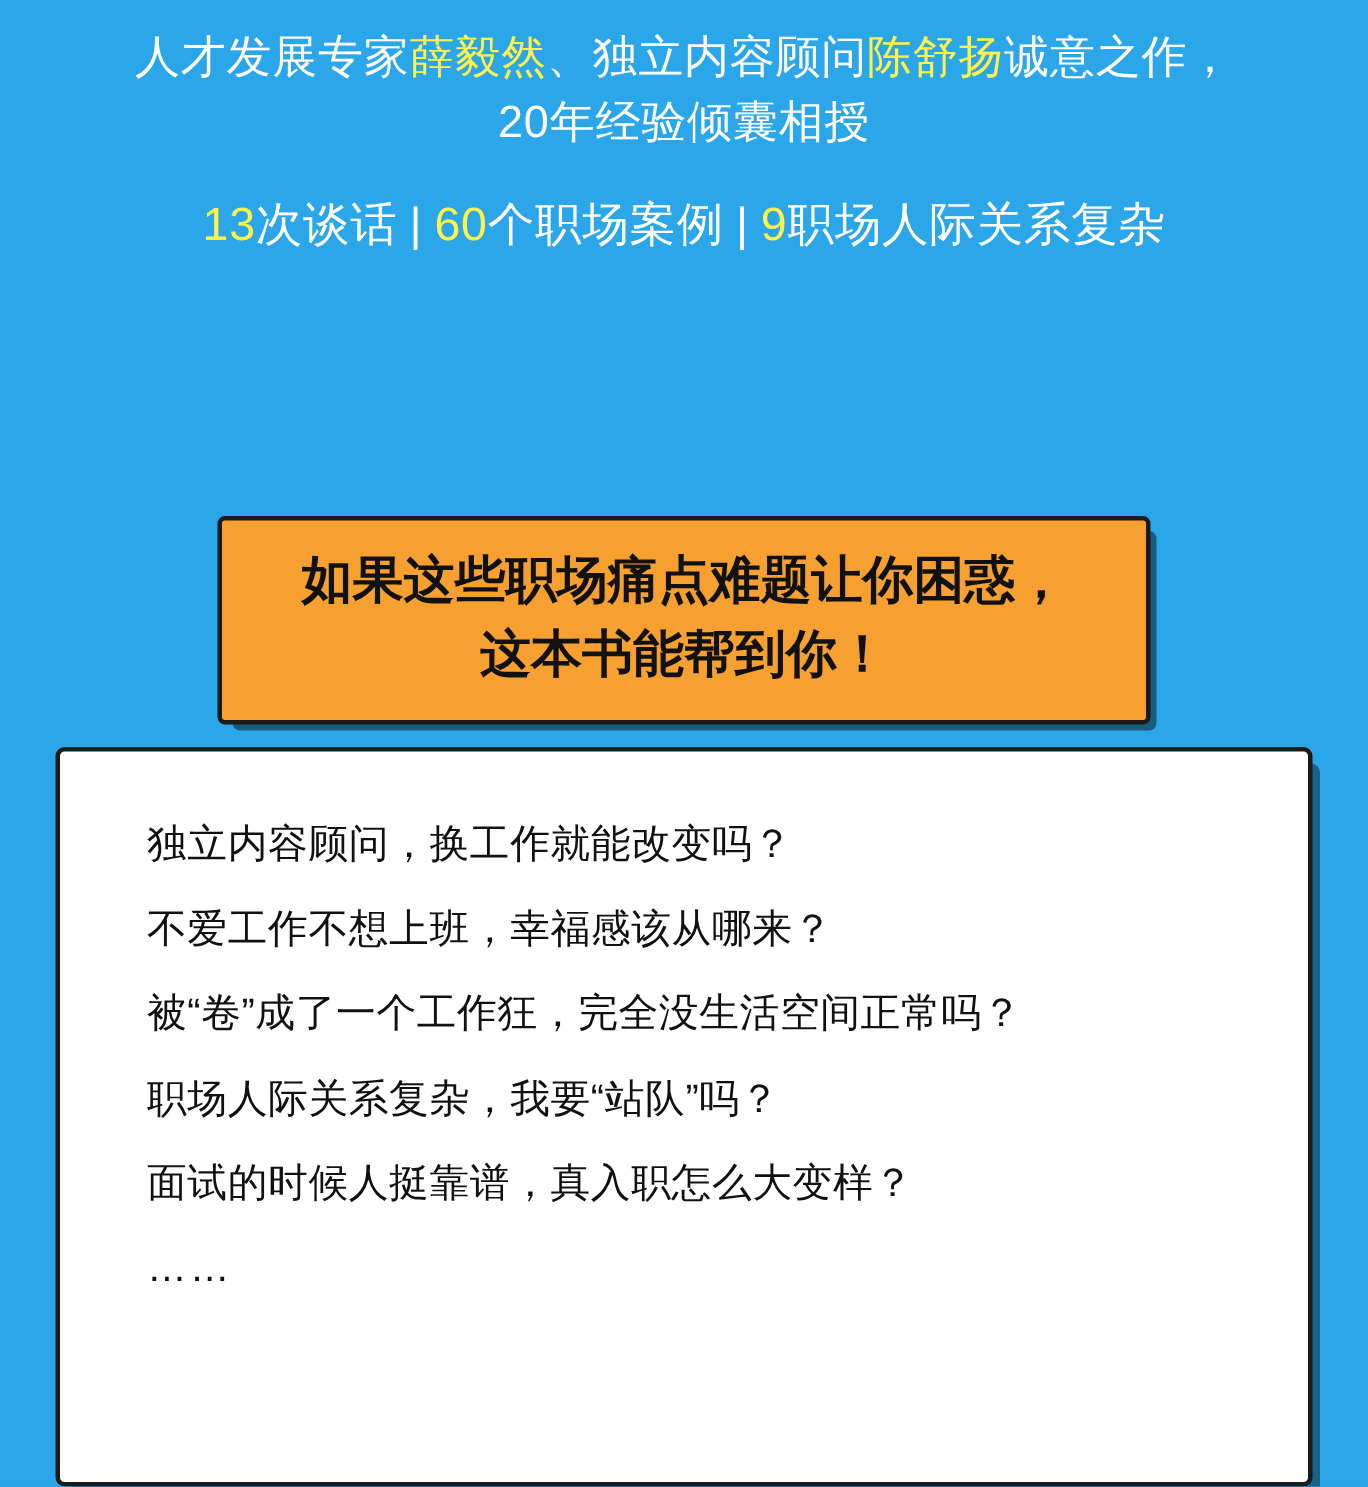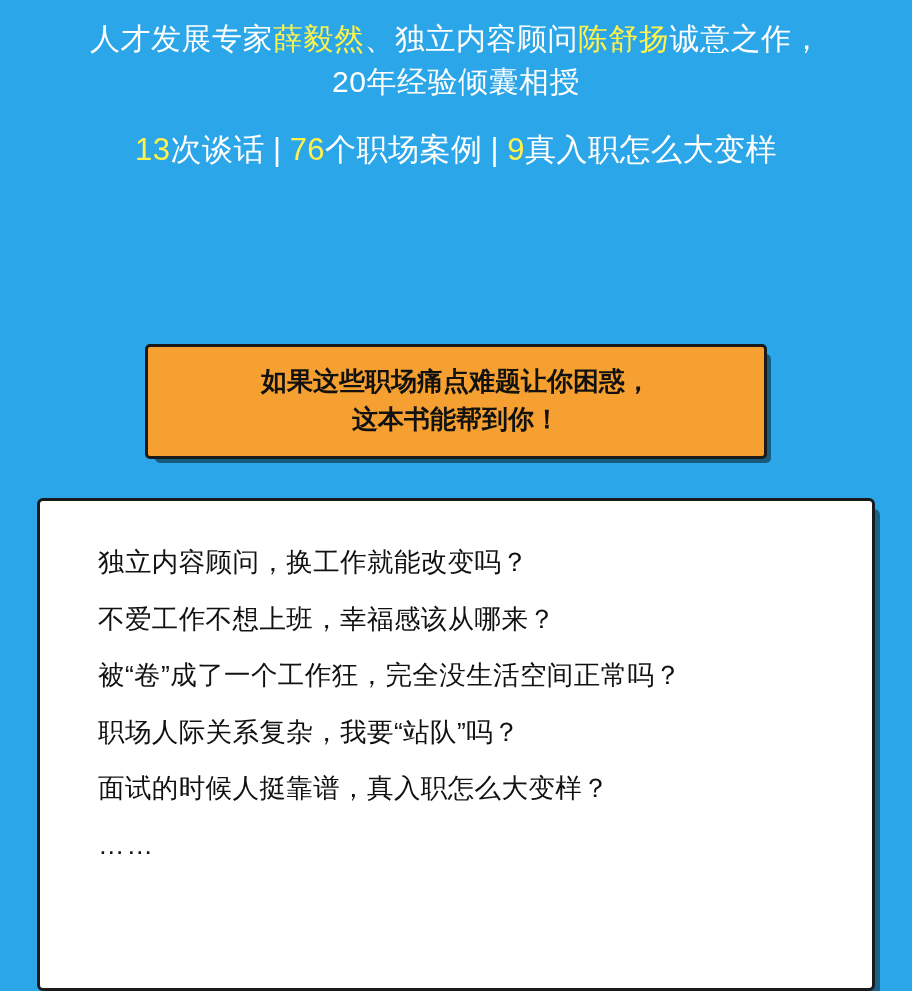--- a/index.html
+++ b/index.html
@@ -70,21 +70,21 @@
   .callout {
     position: relative;
     box-sizing: border-box;
     width: 622px;
     background: #F5A030;
     border: 3px solid #1a1a1a;
     border-radius: 5px;
     padding: 16px 10px 18px 10px;
     text-align: center;
     color: #111111;
-    font-size: 26px;
+    font-size: 34px;
     line-height: 1.45;
     font-weight: 700;
   }
   .callout::after {
     content: "";
     position: absolute;
     left: 7px;
     top: 7px;
     width: 100%;
     height: 100%;
@@ -144,21 +144,21 @@
 <body>
 
 <div class="page">
 
   <div class="headline">
     <span class="line"><span>人才发展专家</span><span class="hl-name">薛毅然</span><span>、独立内容顾问</span><span class="hl-name">陈舒扬</span><span>诚意之作，</span></span>
     <span class="line">20年经验倾囊相授</span>
   </div>
 
   <div class="stats">
-    <span class="num">13</span><span>次谈话</span><span class="sep">|</span><span class="num">76</span><span>个职场案例</span><span class="sep">|</span><span class="num">9</span><span>真入职怎么大变样</span>
+    <span class="num">13</span><span>次谈话</span><span class="sep">|</span><span class="num">60</span><span>个职场案例</span><span class="sep">|</span><span class="num">9</span><span>职场人际关系复杂</span>
   </div>
 
   <div class="callout-wrap">
     <div class="callout">
       <span class="line">如果这些职场痛点难题让你困惑，</span>
       <span class="line">这本书能帮到你！</span>
     </div>
   </div>
 
   <div class="panel-wrap">

